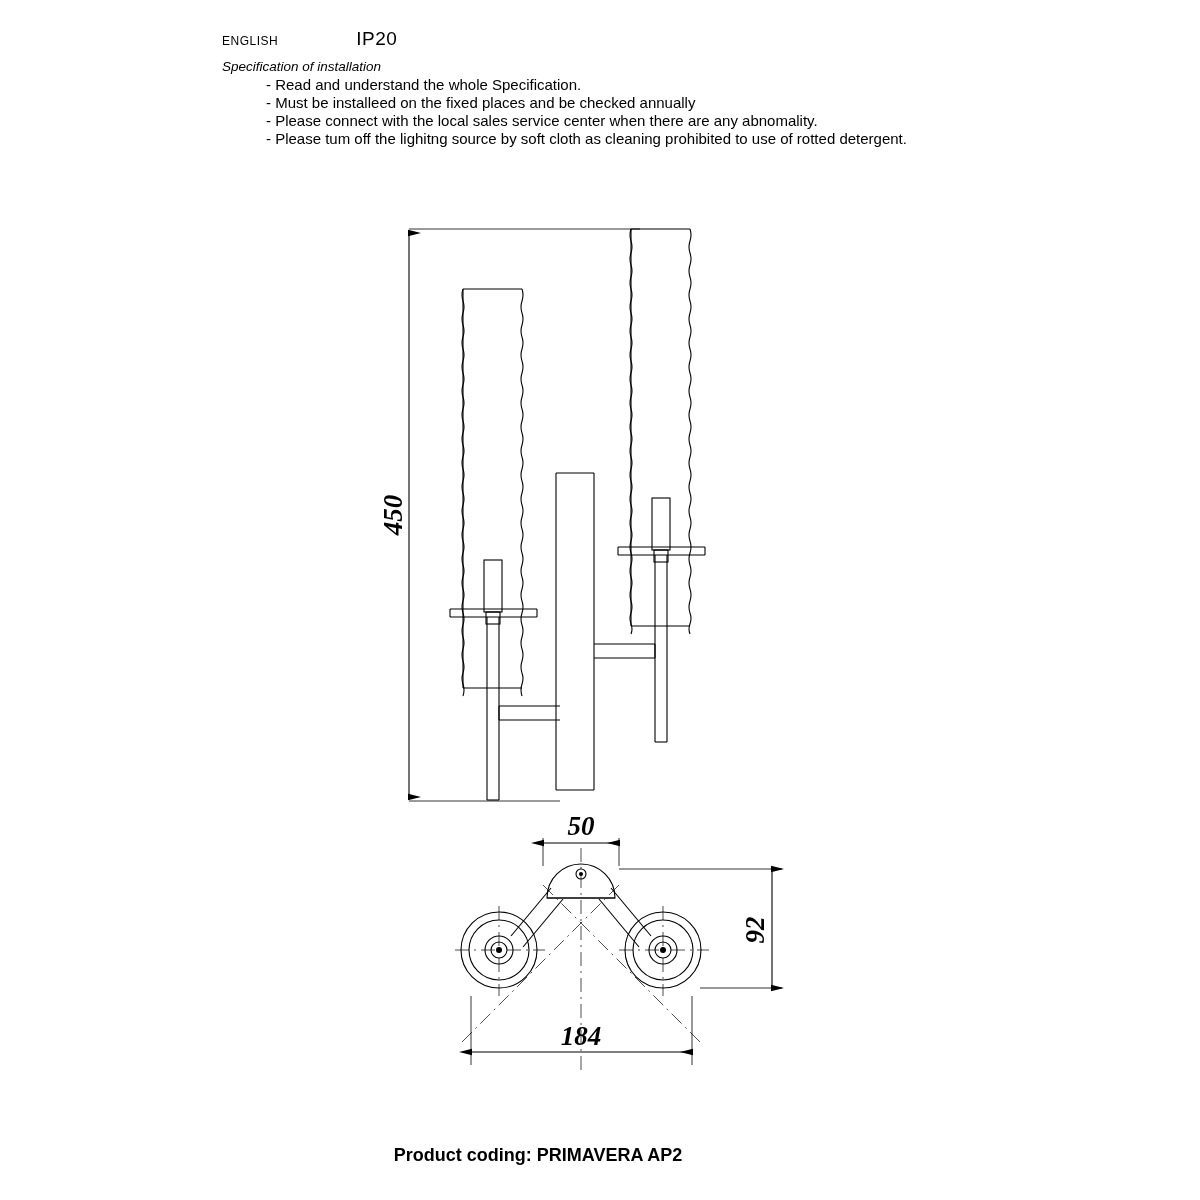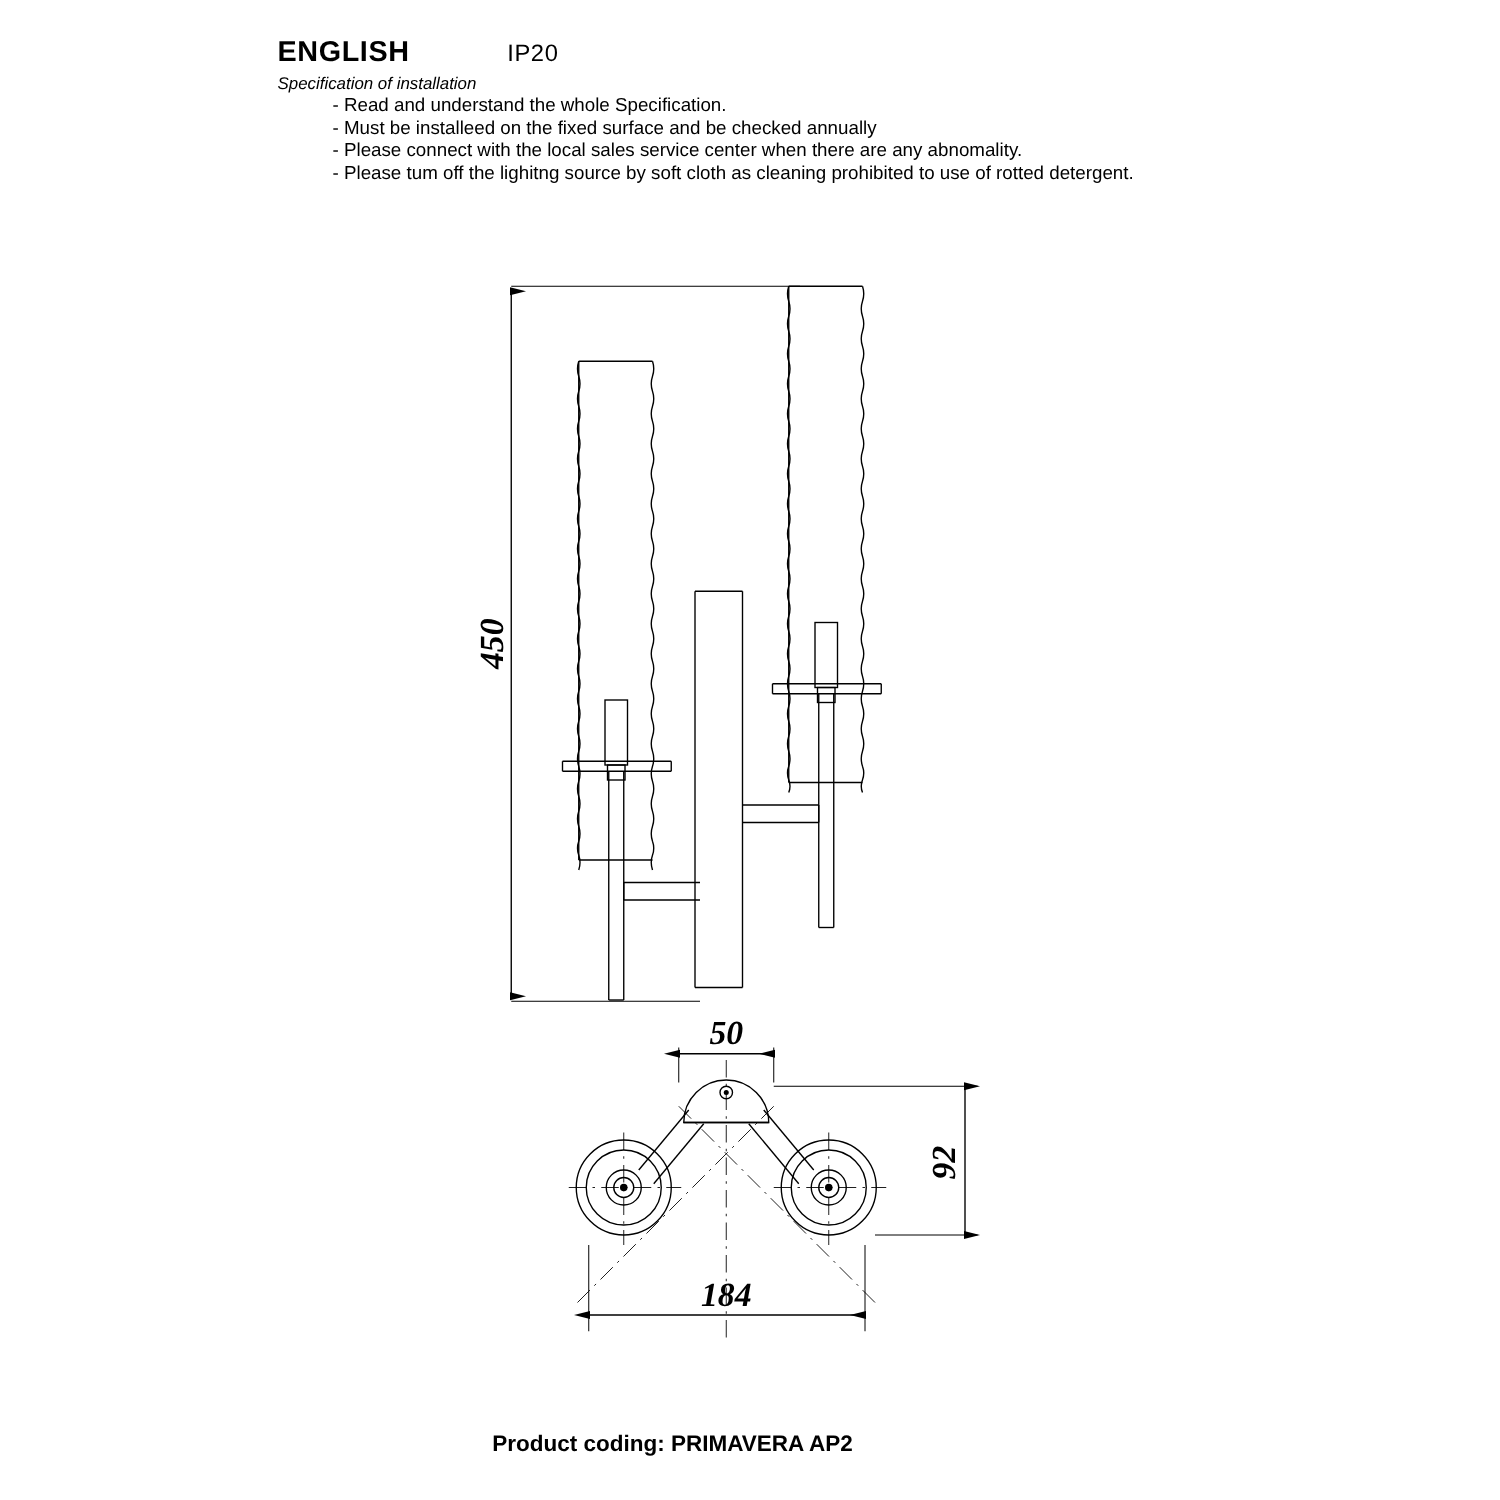--- a/index.html
+++ b/index.html
@@ -23,23 +23,22 @@
   }
   
   .hdr {
     position: absolute;
     left: 222px;
     top: 28px;
     display: flex;
     align-items: baseline;
   }
   .hdr-lang {
-    font-size: 23px;
+    font-size: 12px;
     letter-spacing: 0.5px;
-    font-weight: bold;
   }
   .hdr-ip {
     font-size: 19px;
     margin-left: 78px;
     letter-spacing: 0.5px;
     text-align: right;
   }
   .spec {
     position: absolute;
     left: 222px;
@@ -99,21 +98,21 @@
 
   <div class="hdr">
     <span class="hdr-lang">ENGLISH</span>
     <span class="hdr-ip">IP20</span>
   </div>
 
   <div class="spec">
     <div class="spec-title">Specification of installation</div>
     <ul class="spec-list">
       <li>- Read and understand the whole Specification.</li>
-      <li>- Must be installeed on the fixed surface and be checked annually</li>
+      <li>- Must be installeed on the fixed places and be checked annually</li>
       <li>- Please connect with the local sales service center when there are any abnomality.</li>
       <li>- Please tum off the lighitng source by soft cloth as cleaning prohibited to use of rotted detergent.</li>
     </ul>
   </div>
 
   <svg class="draw" viewBox="0 0 1200 1200">
     <defs>
       <marker id="arrUp" markerWidth="10" markerHeight="12" refX="5" refY="11" orient="auto">
         <polygon points="5,0 2,12 8,12" fill="#000"></polygon>
       </marker>

